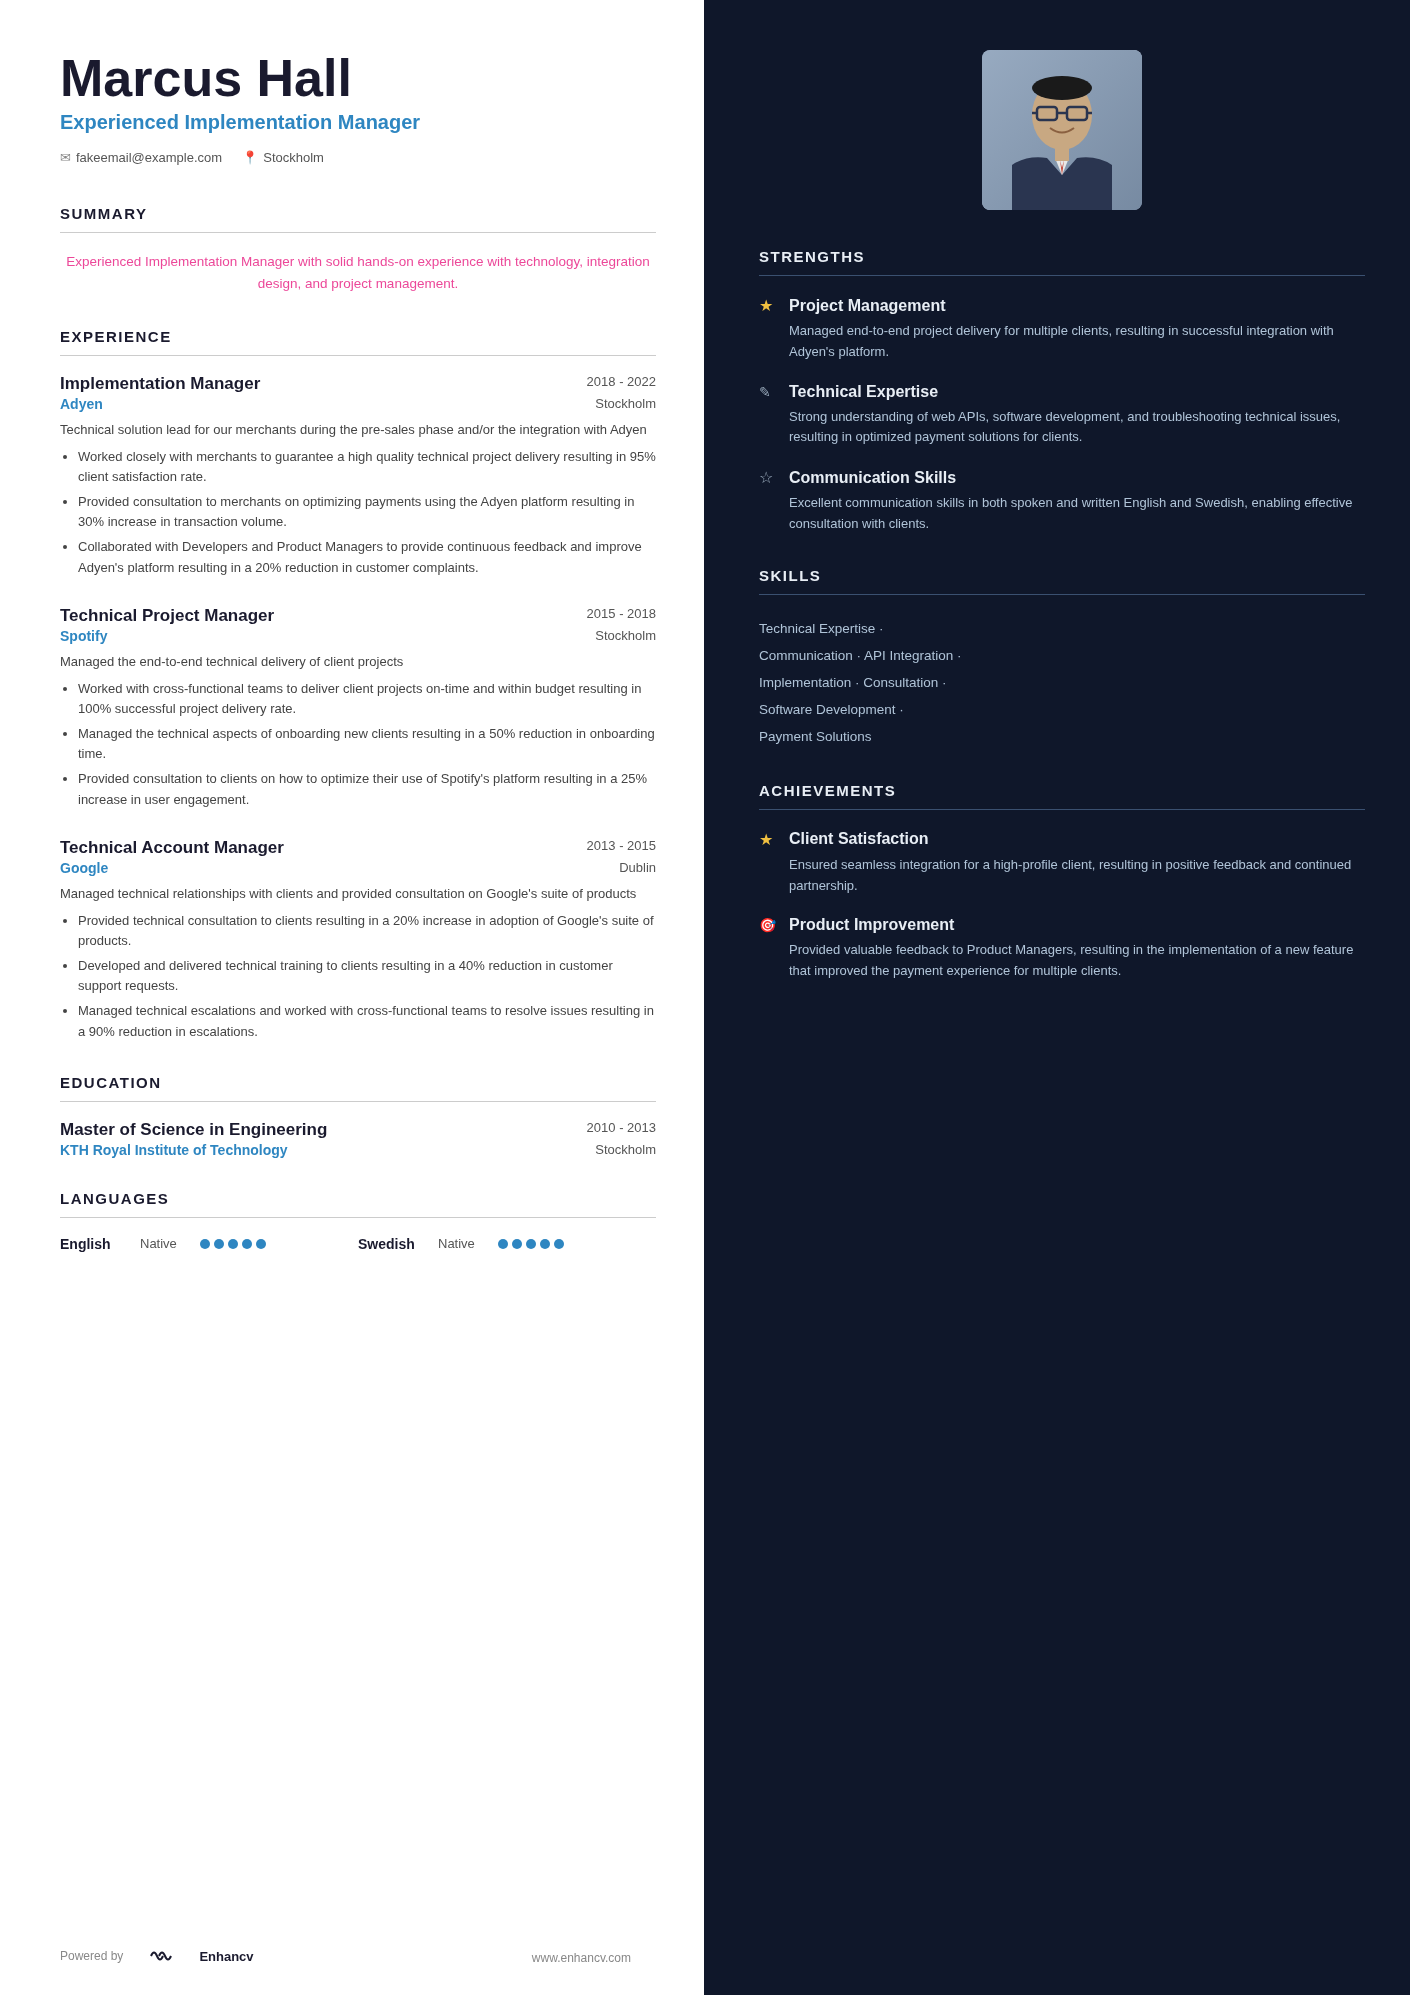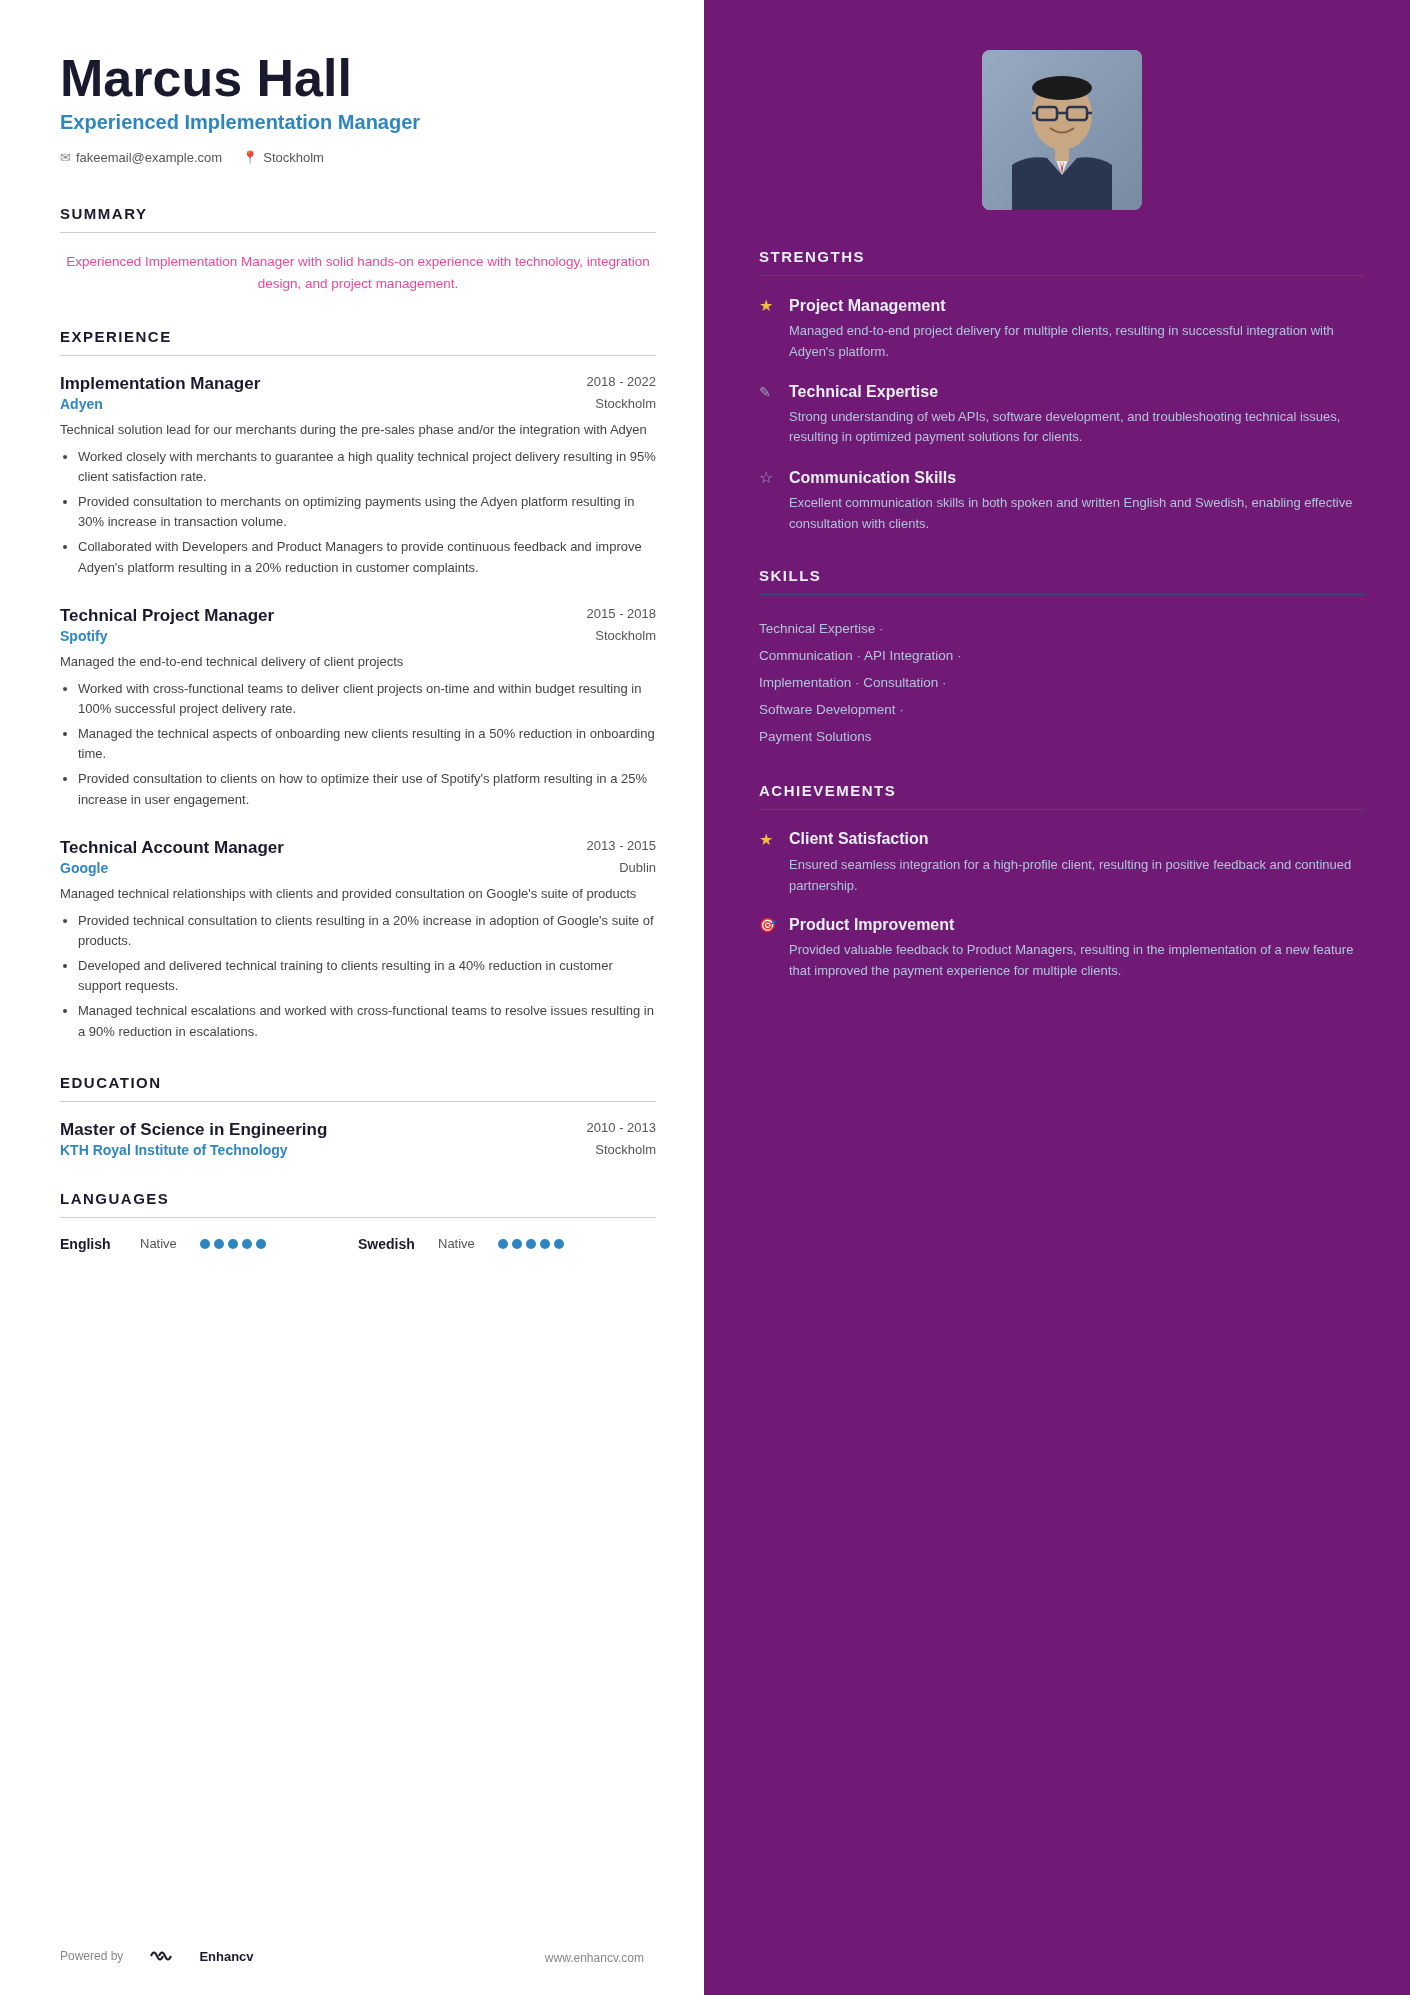--- a/index.html
+++ b/index.html
@@ -171,34 +171,34 @@
       left: 60px;
       display: flex;
       align-items: center;
       gap: 24px;
       font-size: 12px;
       color: #888;
     }
     .footer-right {
       position: absolute;
       bottom: 30px;
-      right: 60px;
+      right: 73px;
       font-size: 12px;
       color: #888;
     }
     .enhancv-logo {
       font-size: 13px;
       font-weight: 700;
       color: #1a1a2e;
     }
 
     
     .right-col {
       flex: 1;
-      background: #701a75;
+      background: #0f172a;
       color: #e8eef5;
       padding: 50px 45px 50px 55px;
       position: relative;
     }
 
     .photo-area {
       display: flex;
       justify-content: center;
       margin-bottom: 38px;
     }

